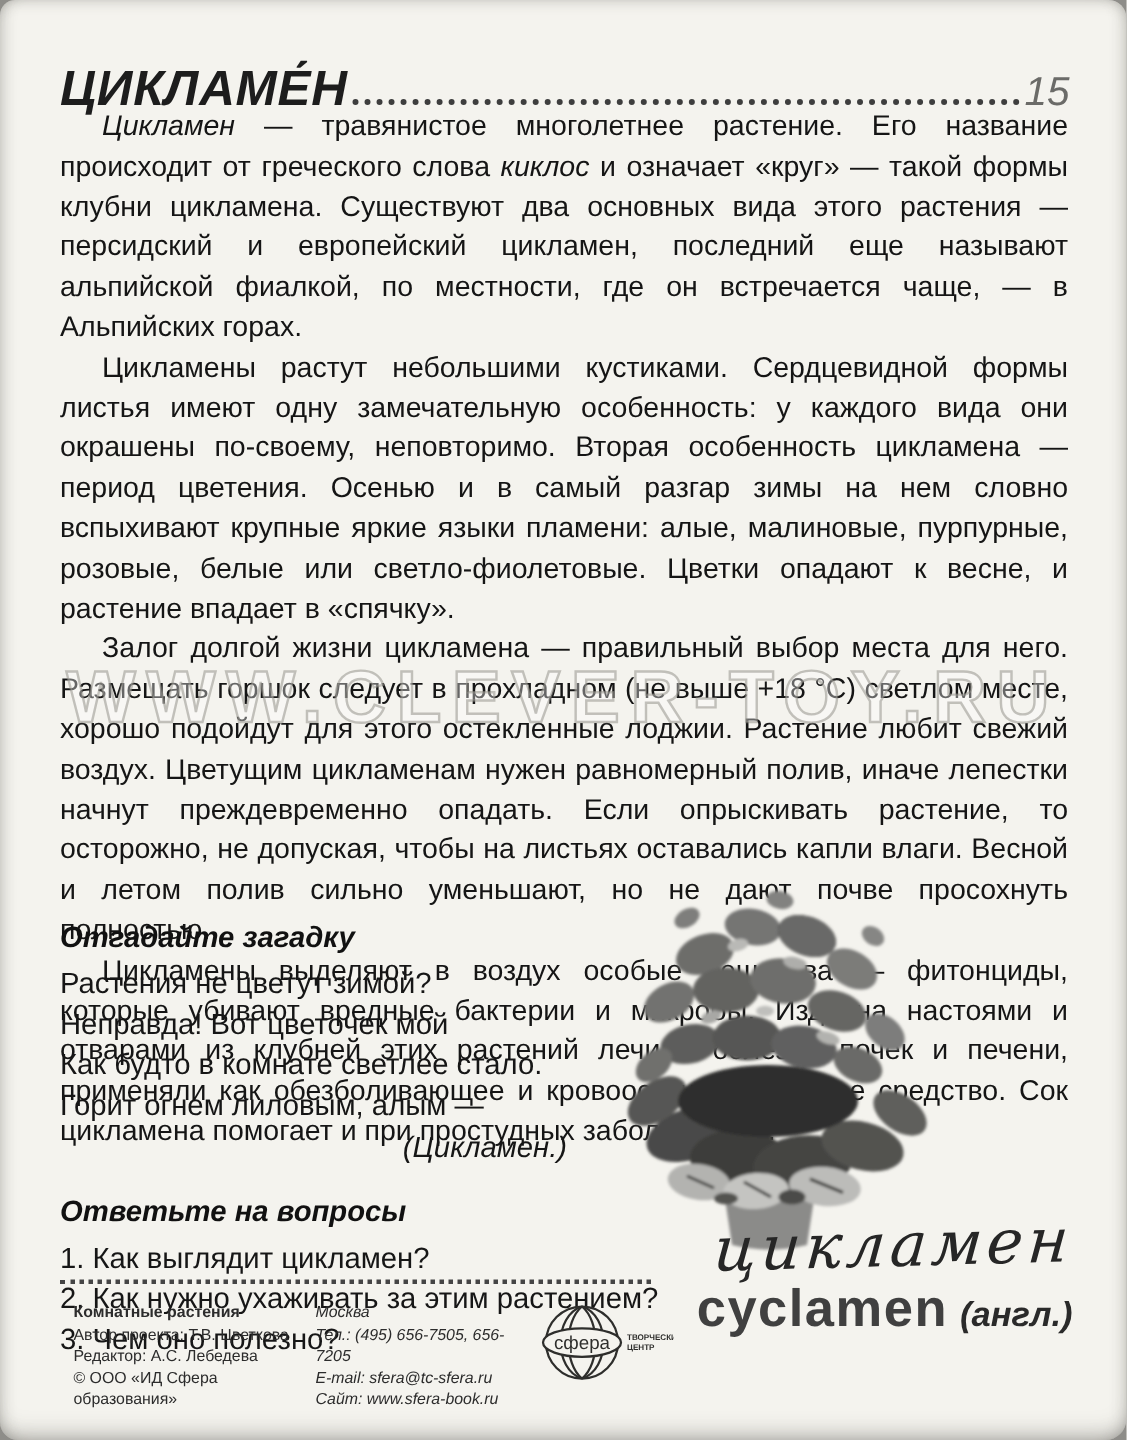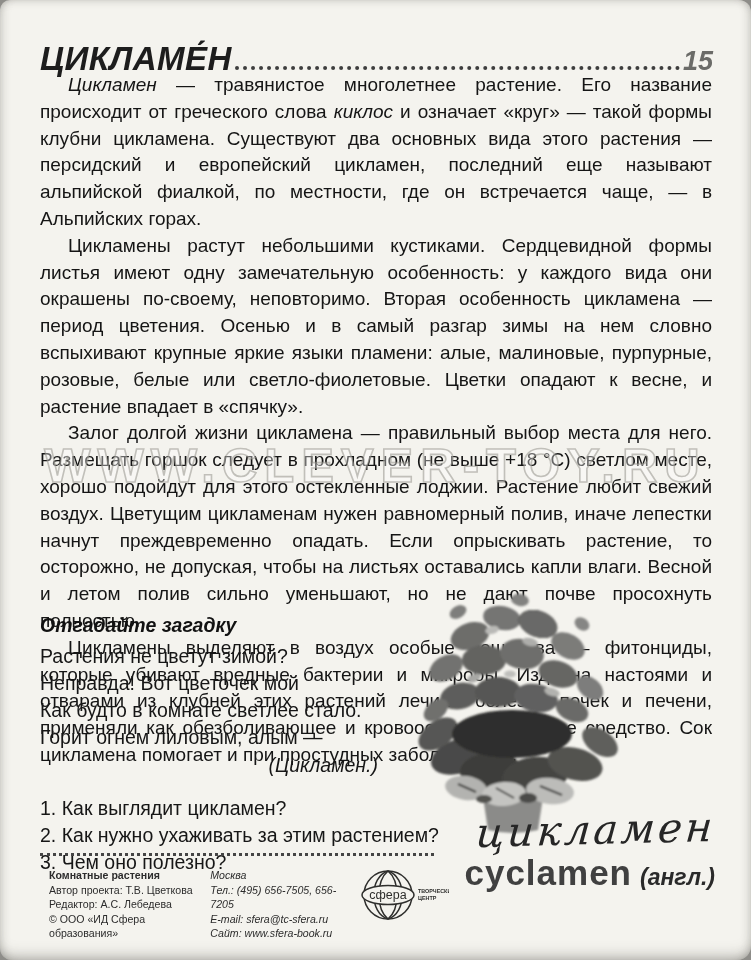--- a/index.html
+++ b/index.html
@@ -18,21 +18,21 @@
                inset -10px 0 12px -11px rgba(60,58,52,.30);
     color:#161616;
   }
   
   .hdr{position:absolute;top:42px;left:40px;right:38px;display:flex;align-items:flex-end;}
   .hdr .ttl{
     font-size:33px;font-weight:bold;font-style:italic;letter-spacing:.5px;
     color:#1d1d1d;white-space:nowrap;line-height:1;
   }
   .hdr .leader{flex:1;border-bottom:4px dotted #3e3e3e;margin:0 3px 5px 3px;height:1px;}
-  .hdr .pg{font-size:27px;font-weight:bold;font-style:italic;color:#6b6b68;line-height:1;}
+  .hdr .pg{font-size:27px;font-weight:normal;font-style:italic;color:#6b6b68;line-height:1;}
   
   .bodytext{
     position:absolute;top:72px;left:40px;width:672px;
     font-size:19px;line-height:26.8px;text-align:justify;color:#151515;
   }
   .bodytext p{margin:0;text-indent:28px;}
   .bodytext em{font-style:italic;}
   
   .watermark{
     position:absolute;top:437px;left:0;width:100%;text-align:center;
@@ -89,20 +89,21 @@
 
   <div class="col-left">
     <div class="subhead">Отгадайте загадку</div>
     <div class="riddle-line">Растения не цветут зимой?</div>
     <div class="riddle-line">Неправда! Вот цветочек мой</div>
     <div class="riddle-line">Как будто в комнате светлее стало.</div>
     <div class="riddle-line">Горит огнем лиловым, алым —</div>
     <div class="riddle-ans">(Цикламен.)</div>
 
     <div class="questions">
+      <div class="subhead">Ответьте на вопросы</div>
       <div class="q-line">1. Как выглядит цикламен?</div>
       <div class="q-line">2. Как нужно ухаживать за этим растением?</div>
       <div class="q-line">3. Чем оно полезно?</div>
     </div>
   </div>
 
   <svg class="photo" viewBox="0 0 232 252" xmlns="http://www.w3.org/2000/svg" aria-hidden="true">
     <defs>
         <filter id="soft" x="-10%" y="-10%" width="120%" height="120%">
           <feGaussianBlur stdDeviation="1.1"></feGaussianBlur>

